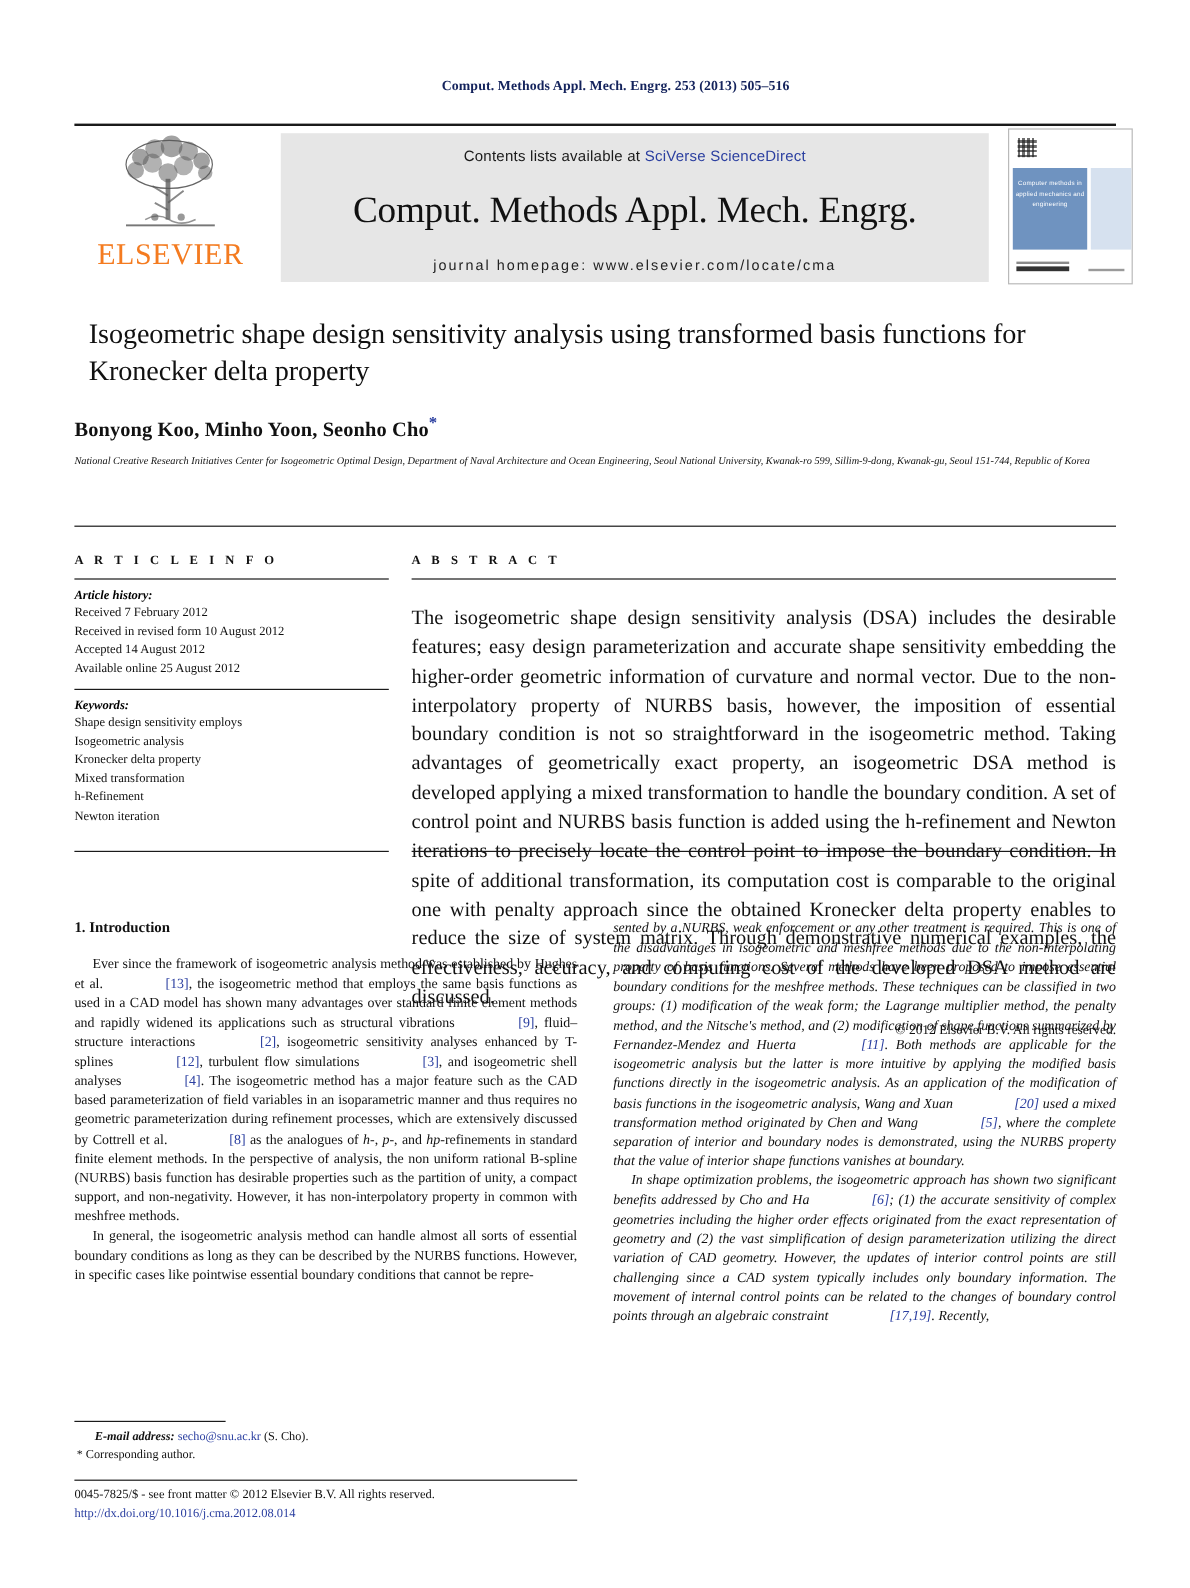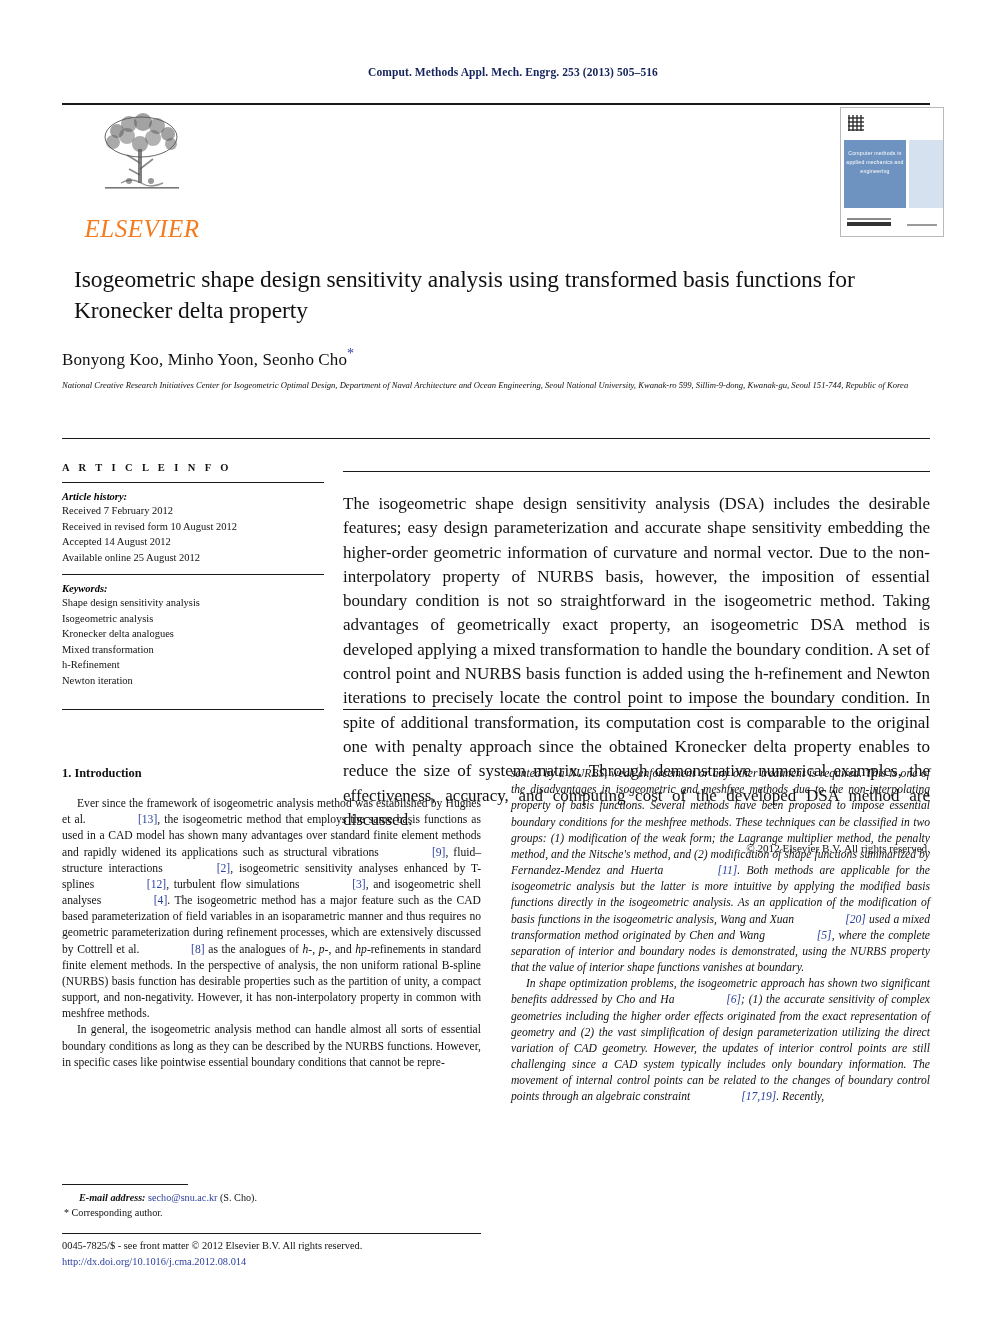--- a/index.html
+++ b/index.html
@@ -57,22 +57,21 @@
     height: 88px;
     margin: 0 auto;
     display: block;
   }
   .elsevier-word {
     font-family: "Liberation Serif", serif;
     font-size: 25px;
     letter-spacing: 0.5px;
     color: #F47B20;
     line-height: 1;
-    margin-top: 17px;
-    font-style: italic;
+    margin-top: 1px;
   }
   .journal-band {
     position: absolute;
     left: 172px; top: 6px;
     width: 590px;
     height: 124px;
     background: #e6e6e6;
     text-align: center;
   }
   .contents-line {
@@ -175,20 +174,21 @@
     margin: 12px;
     font-weight: normal;
     letter-spacing: -0.1px;
   }
   .authors {
     font-family: "Liberation Serif", serif;
     font-size: 17px;
     margin-top: 21px;
     color: #111;
     letter-spacing: 0.1px;
+    font-weight: bold;
   }
   .authors .star {
     color: #2b3fa0;
     font-size: 14px;
     vertical-align: super;
   }
   .affiliation {
     font-family: "Liberation Serif", serif;
     font-style: italic;
     font-size: 8.6px;
@@ -373,20 +373,27 @@
           <path d="M57 52 L44 44 M57 58 L70 48 M57 64 L46 58" stroke="#555" stroke-width="1.6" fill="none" opacity=".7"></path>
           <path d="M38 72 q10 -6 20 0 q10 6 22 0" stroke="#666" stroke-width="1.4" fill="none" opacity=".7"></path>
           <rect x="22" y="76" width="74" height="1.6" opacity=".8"></rect>
           <circle cx="46" cy="70" r="3" opacity=".6"></circle>
           <circle cx="68" cy="70" r="3" opacity=".6"></circle>
         </g>
       </svg>
       <div class="elsevier-word">ELSEVIER</div>
     </div>
 
+    <div class="journal-band">
+      <div class="contents-line">
+        <span>Contents lists available at </span><span class="sd-link">SciVerse ScienceDirect</span>
+      </div>
+      <div class="journal-title">Comput. Methods Appl. Mech. Engrg.</div>
+      <div class="homepage-line">journal homepage: www.elsevier.com/locate/cma</div>
+    </div>
 
     <div class="cover-thumb">
       <div class="cover-qr"></div>
       <div class="cover-blue">Computer methods in applied mechanics and engineering</div>
       <div class="cover-pale"></div>
       <div class="cover-foot-l">
         <i></i>
         <i class="thick"></i>
       </div>
       <div class="cover-foot-r"></div>
@@ -406,29 +413,30 @@
     <div class="col-info">
       <div class="sec-label">A R T I C L E   I N F O</div>
       <div class="hr-thin"></div>
       <div class="info-head">Article history:</div>
       <div class="info-line">Received 7 February 2012</div>
       <div class="info-line">Received in revised form 10 August 2012</div>
       <div class="info-line">Accepted 14 August 2012</div>
       <div class="info-line">Available online 25 August 2012</div>
       <div class="hr-thin"></div>
       <div class="info-head">Keywords:</div>
-      <div class="info-line">Shape design sensitivity analysis</div>
+      <div class="info-line">Shape design sensitivity employs</div>
       <div class="info-line">Isogeometric analysis</div>
-      <div class="info-line">Kronecker delta analogues</div>
+      <div class="info-line">Kronecker delta property</div>
       <div class="info-line">Mixed transformation</div>
       <div class="info-line">h-Refinement</div>
       <div class="info-line">Newton iteration</div>
     </div>
 
     <div class="col-abs">
+      <div class="sec-label">A B S T R A C T</div>
       <div class="hr-thin"></div>
       <div class="abstract-body">The isogeometric shape design sensitivity analysis (DSA) includes the desirable features; easy design parameterization and accurate shape sensitivity embedding the higher-order geometric information of curvature and normal vector. Due to the non-interpolatory property of NURBS basis, however, the imposition of essential boundary condition is not so straightforward in the isogeometric method. Taking advantages of geometrically exact property, an isogeometric DSA method is developed applying a mixed transformation to handle the boundary condition. A set of control point and NURBS basis function is added using the h-refinement and Newton iterations to precisely locate the control point to impose the boundary condition. In spite of additional transformation, its computation cost is comparable to the original one with penalty approach since the obtained Kronecker delta property enables to reduce the size of system matrix. Through demonstrative numerical examples, the effectiveness, accuracy, and computing cost of the developed DSA method are discussed.</div>
       <div class="copyright-line">© 2012 Elsevier B.V. All rights reserved.</div>
     </div>
 
     <div class="rule-info-bottom"></div>
     <div class="rule-abs-bottom"></div>
   </div>
 
   <div class="section-head">1. Introduction</div>

